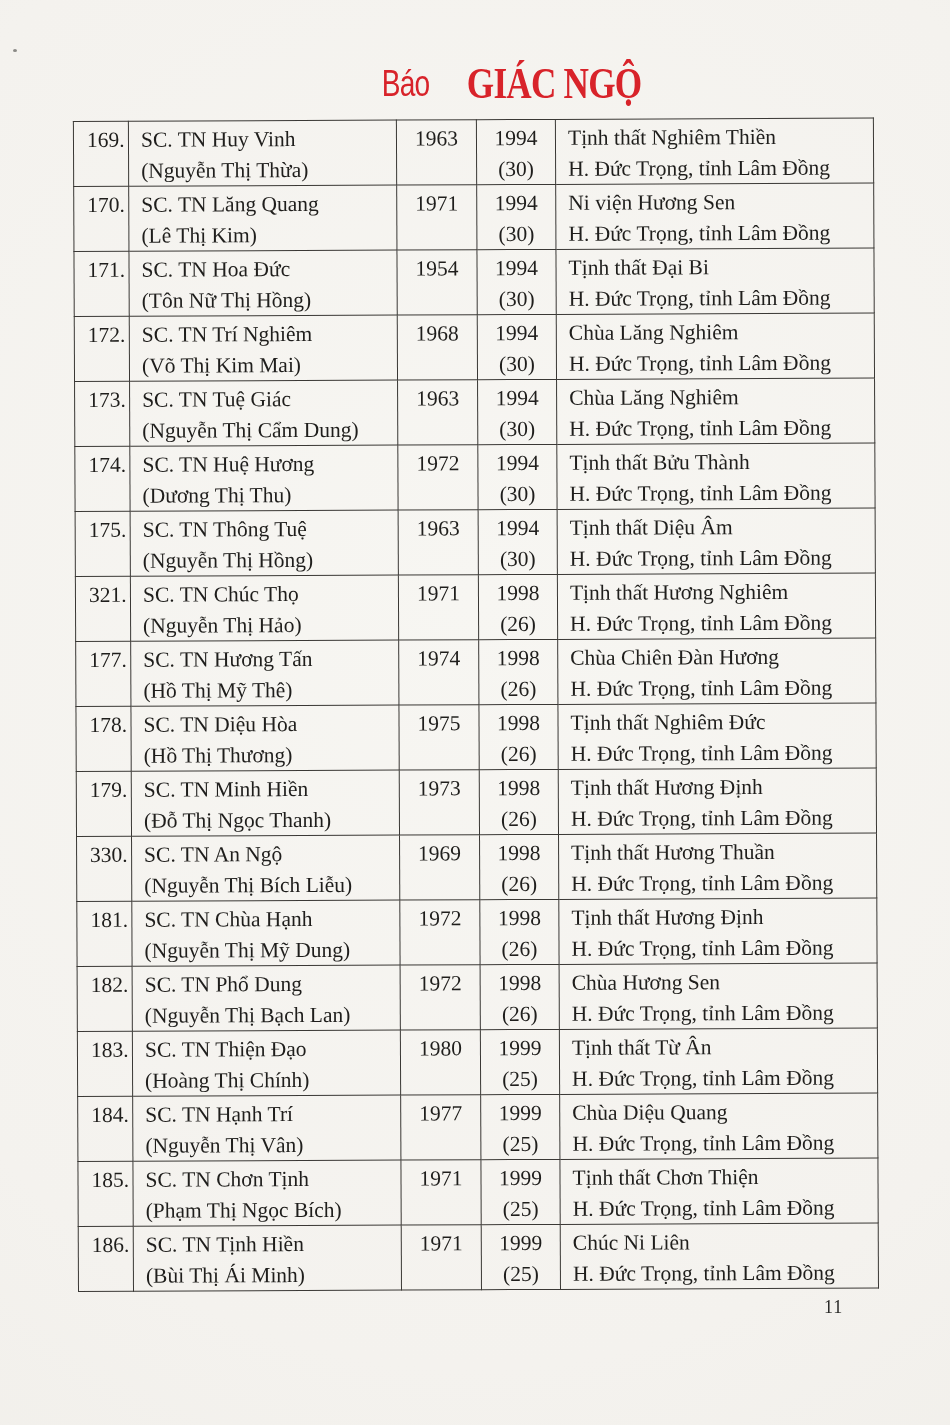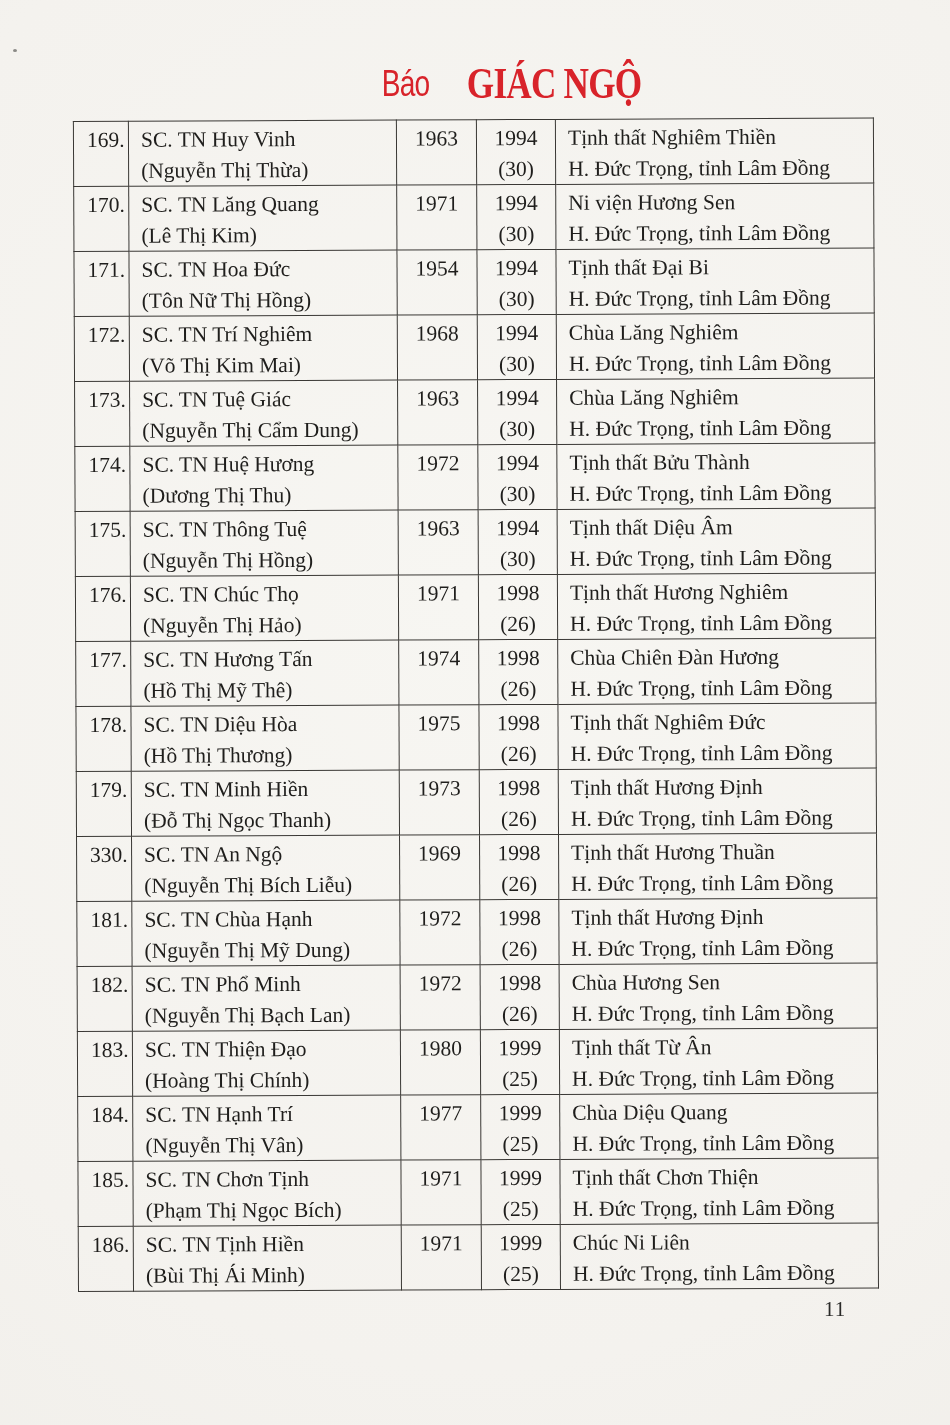--- a/index.html
+++ b/index.html
@@ -96,21 +96,21 @@
     text-align: center;
   }
   td.c-by .cell-line:first-child,
   td.c-oy .cell-line:first-child {
     padding-top: 3px;
   }
   .page-number {
     position: absolute;
     left: 824px;
     top: 1297px;
-    font-size: 21px;
+    font-size: 18px;
     letter-spacing: 1px;
     color: #2a2a28;
   }
 </style>
 </head>
 <body>
 
 <div class="speck"></div>
 
 <div class="logo" style="color: rgb(216, 35, 42);">
@@ -270,21 +270,21 @@
       <div class="cell-line">(30)</div>
     </td>
     <td class="c-temple">
       <div class="cell-line">Tịnh thất Diệu Âm</div>
       <div class="cell-line">H. Đức Trọng, tỉnh Lâm Đồng</div>
     </td>
   </tr>
 
   <tr>
     <td class="c-no">
-      <div class="cell-line">176.</div>
+      <div class="cell-line">321.</div>
     </td>
     <td class="c-name">
       <div class="cell-line">SC. TN Chúc Thọ</div>
       <div class="cell-line">(Nguyễn Thị Hảo)</div>
     </td>
     <td class="c-by">
       <div class="cell-line">1971</div>
     </td>
     <td class="c-oy">
       <div class="cell-line">1998</div>
@@ -399,21 +399,21 @@
       <div class="cell-line">Tịnh thất Hương Định</div>
       <div class="cell-line">H. Đức Trọng, tỉnh Lâm Đồng</div>
     </td>
   </tr>
 
   <tr>
     <td class="c-no">
       <div class="cell-line">182.</div>
     </td>
     <td class="c-name">
-      <div class="cell-line">SC. TN Phổ Minh</div>
+      <div class="cell-line">SC. TN Phổ Dung</div>
       <div class="cell-line">(Nguyễn Thị Bạch Lan)</div>
     </td>
     <td class="c-by">
       <div class="cell-line">1972</div>
     </td>
     <td class="c-oy">
       <div class="cell-line">1998</div>
       <div class="cell-line">(26)</div>
     </td>
     <td class="c-temple">

